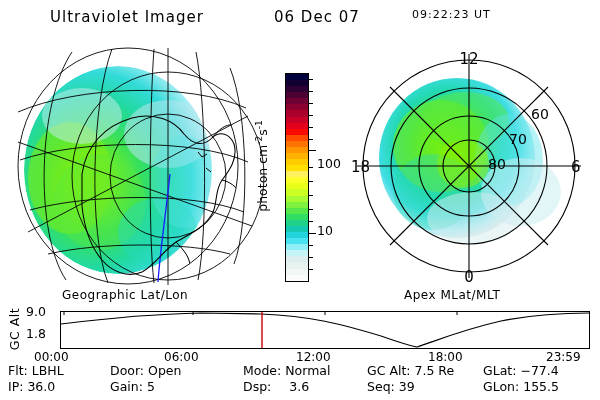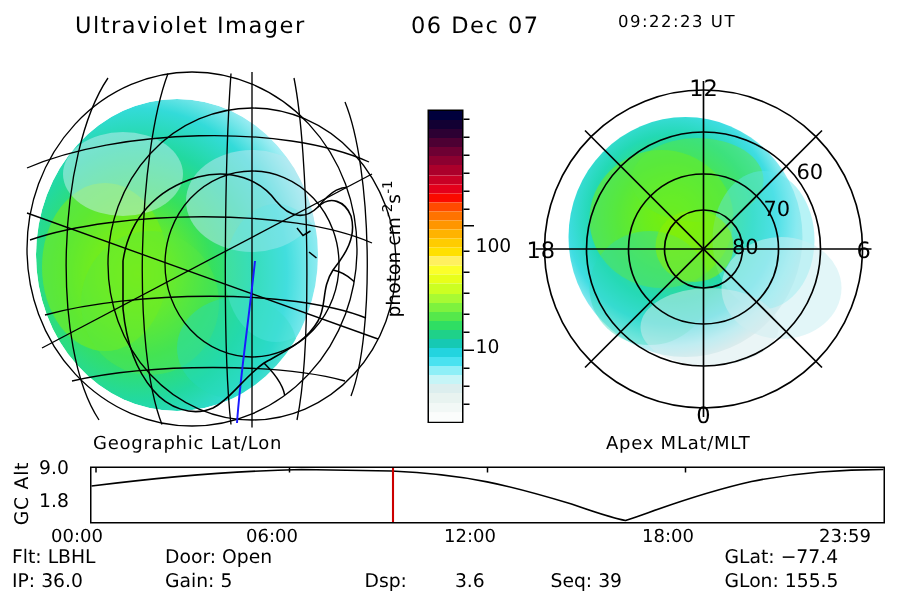--- a/index.html
+++ b/index.html
@@ -292,23 +292,27 @@
   <div class="cell r1 c1"><span>Flt:</span>
     <span class="kv-val">LBHL</span></div>
   <div class="cell r2 c1"><span>IP:</span>
     <span class="kv-val">36.0</span></div>
 
   <div class="cell r1 c2"><span>Door:</span>
     <span class="kv-val">Open</span></div>
   <div class="cell r2 c2"><span>Gain:</span>
     <span class="kv-val">5</span></div>
 
+  <div class="cell r1 c3"><span>Mode:</span>
+    <span class="kv-val">Normal</span></div>
   <div class="cell r2 c3"><span>Dsp:</span>
-    <span class="kv-val" style="margin-left:28px">3.6</span></div>
-
+    <span class="kv-val" style="margin-left:14px">3.6</span></div>
+
+  <div class="cell r1 c4"><span>GC Alt:</span>
+    <span class="kv-val">7.5 Re</span></div>
   <div class="cell r2 c4"><span>Seq:</span>
     <span class="kv-val">39</span></div>
 
   <div class="cell r1 c5"><span>GLat:</span>
     <span class="kv-val">−77.4</span></div>
   <div class="cell r2 c5"><span>GLon:</span>
     <span class="kv-val">155.5</span></div>
 </div>
 
 </body></html>

